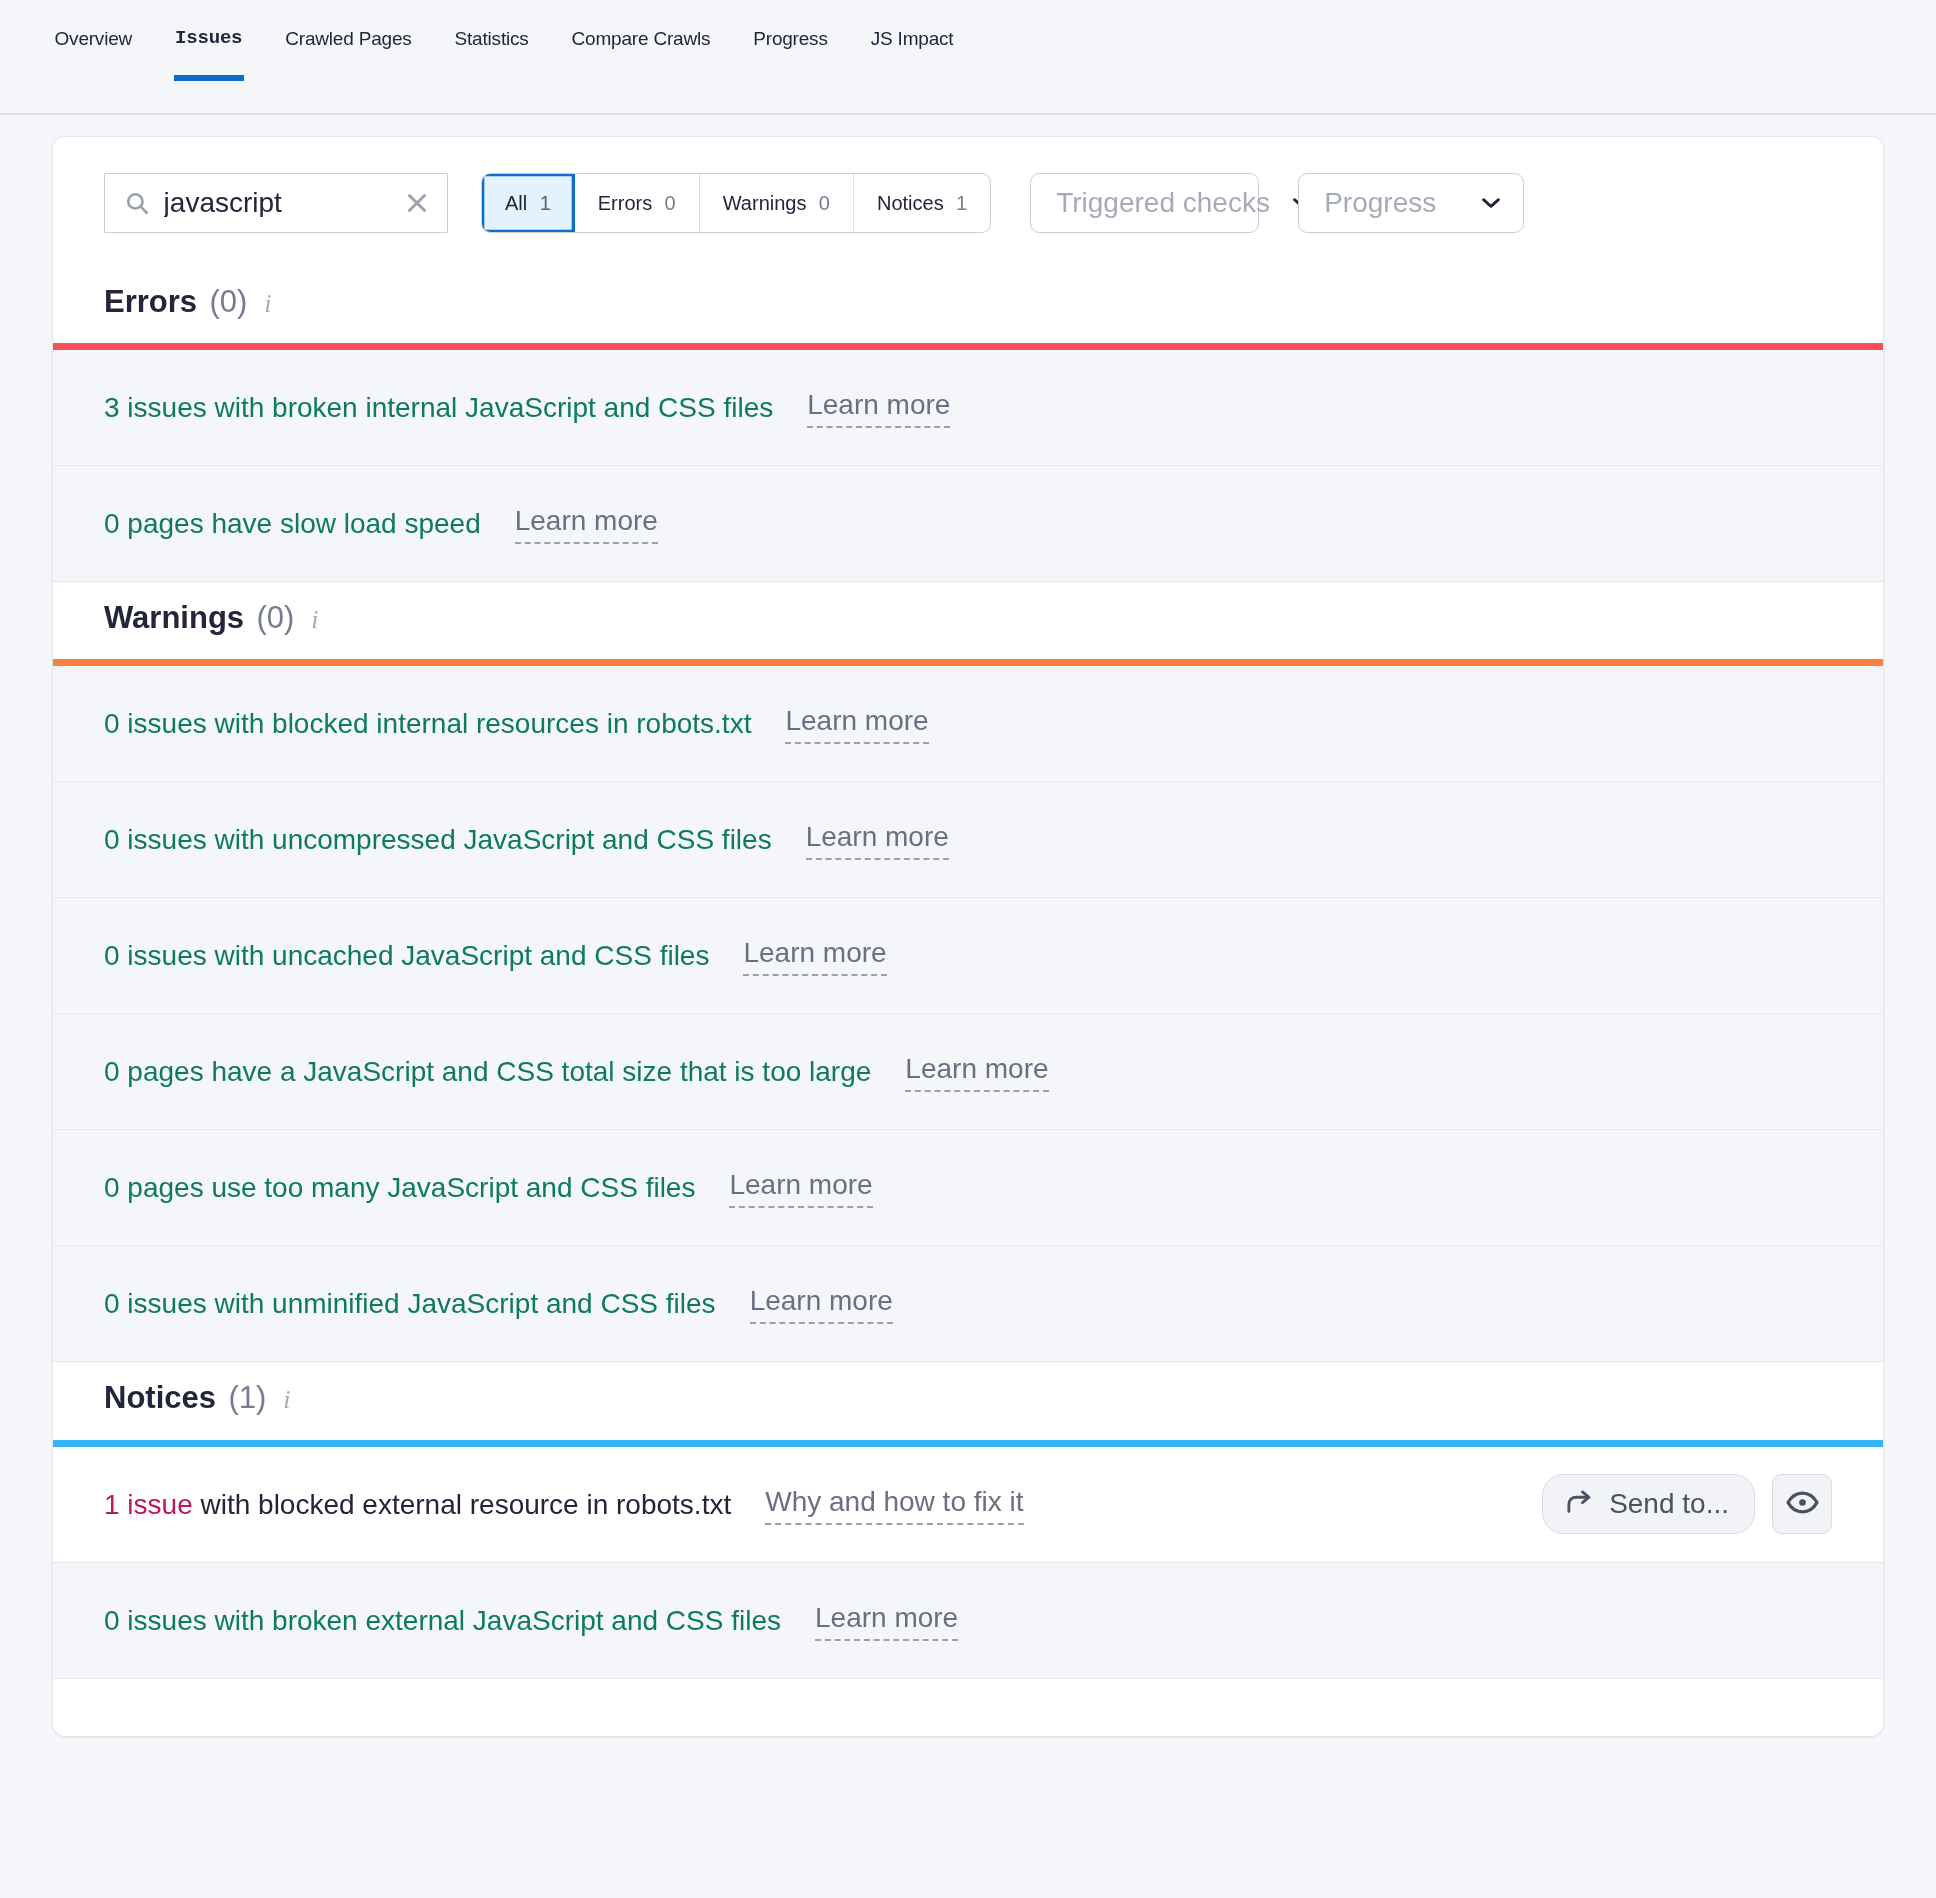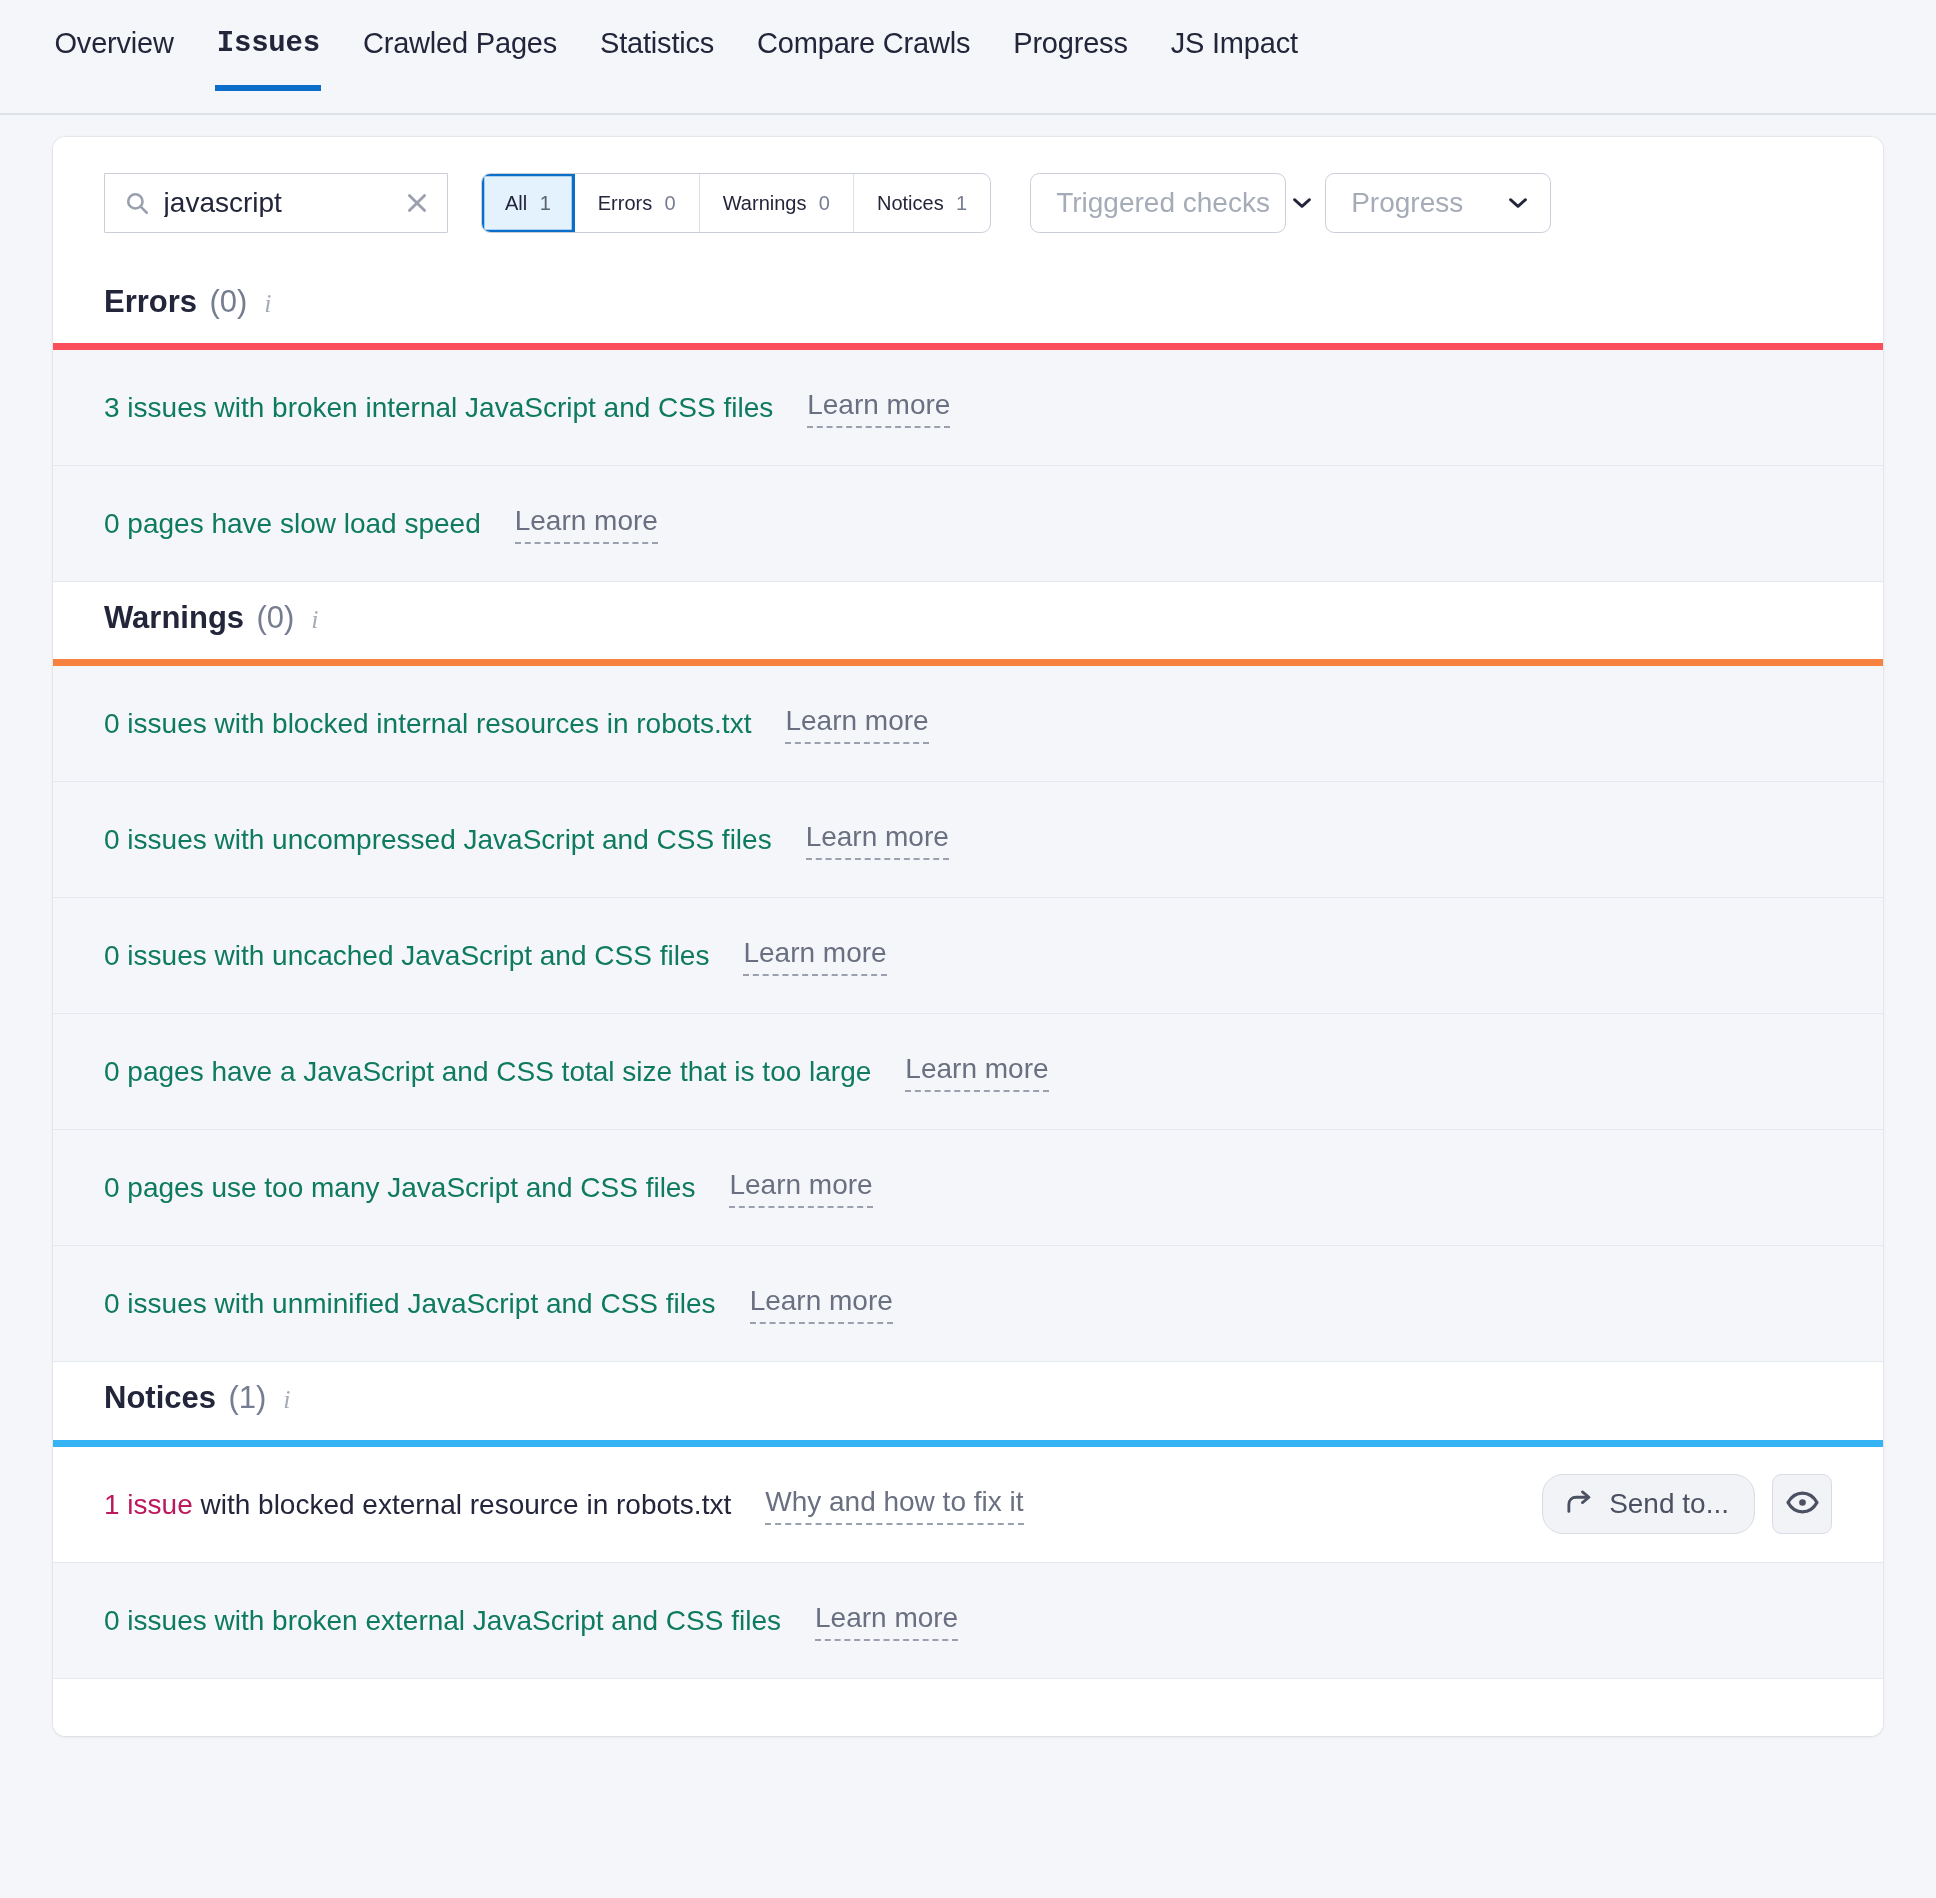--- a/index.html
+++ b/index.html
@@ -24,21 +24,21 @@
   }
   .tabbar::after {
     content: "";
     position: absolute;
     left: 0; right: 0; bottom: 0;
     height: 2.3px;
     background: #dde2e9;
   }
   .tab {
     position: relative;
-    font-size: 29px;
+    font-size: 19px;
     line-height: 1;
     color: #23263b;
     padding: 0 1.5px 33px 1.5px;
     letter-spacing: -0.2px;
     white-space: nowrap;
     cursor: pointer;
   }
   .tab.active { font-weight: bold; font-family: Liberation Mono, monospace; }
   .tab.active::after {
     content: "";
@@ -125,21 +125,21 @@
     justify-content: space-between;
     height: 60px;
     border: 1.5px solid #c9ced9;
     border-radius: 9.3px;
     background: #fff;
     padding: 0 22px 0 25px;
     margin-left: 39px;
     cursor: pointer;
     gap: 22px;
   }
-  .dropdown.triggered { width: 256px; }
+  .dropdown.triggered { width: 229px; }
   .dropdown.category  { width: 226px; }
   .dropdown .ph {
     font-size: 28px;
     color: #a6abb8;
     line-height: 1;
     white-space: nowrap;
   }
   .chev { flex: none; width: 20px; height: 14px; }
 
   

